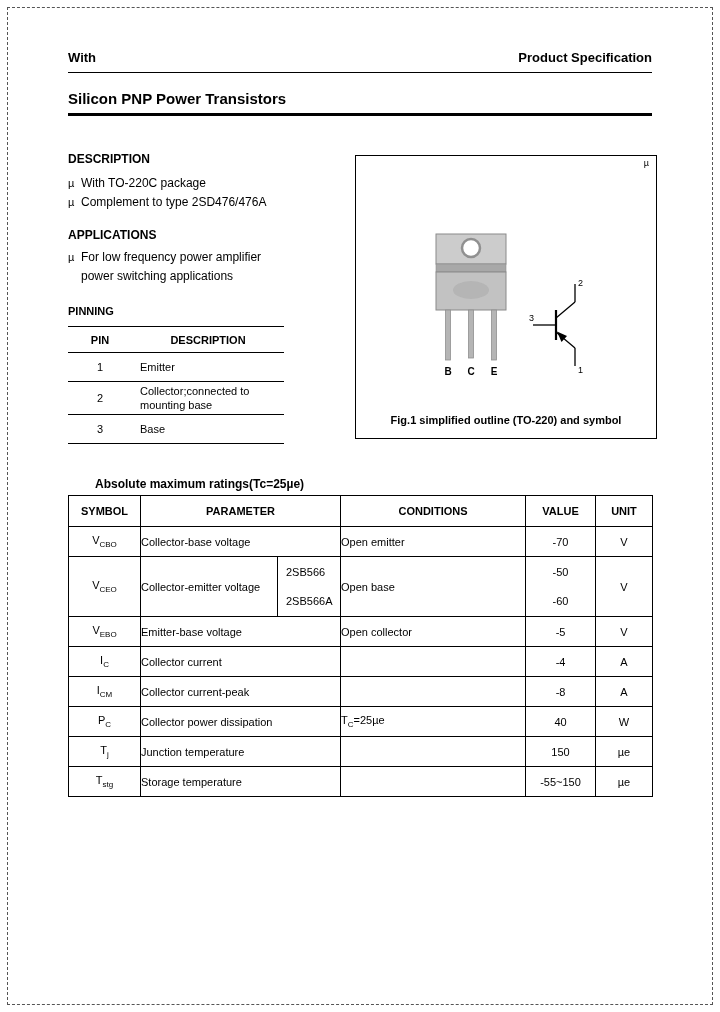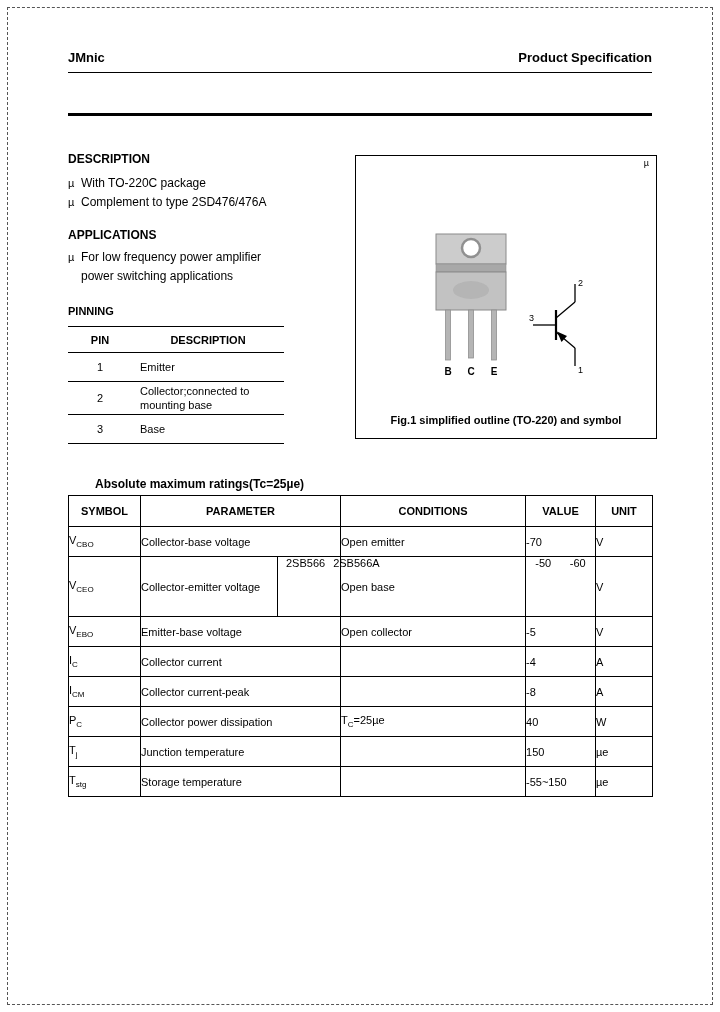--- a/index.html
+++ b/index.html
@@ -34,40 +34,41 @@
 
   .fig-box { position:absolute; left:355px; top:155px; width:300px; height:282px; border:1px solid #000; }
   .fig-corner { position:absolute; top:2px; right:7px; font-size:9px; }
   .pkg { position:absolute; left:60px; top:76px; }
   .sym { position:absolute; left:172px; top:120px; }
   .fig-caption { position:absolute; left:0; top:258px; width:100%; text-align:center; font-size:11px; font-weight:bold; }
 
   .ratings-heading { position:absolute; left:68px; top:477px; font-size:12px; font-weight:bold;margin-left:27px; }
   table.ratings { position:absolute; left:68px; top:495px; width:584px; border-collapse:collapse; table-layout:fixed; font-size:11px; }
   table.ratings td { border:1px solid #000; padding:0; vertical-align:middle; }
-  td.c-center { }
+  td.c-center { text-align:center; }
   td.c-left { text-align:left; padding-left:8px; padding-right:4px; }
   tr.hdr td { height:30px; font-weight:bold; text-align:center; }
   tr.r td { height:29px; }
   tr.r-tall td { height:59px; }
-  .stack { display:flex; justify-content:space-around; height:59px; }
+  .stack { display:flex; flex-direction:column; justify-content:space-around; height:59px; }
   .stack > div.sl { padding-left:8px; }
   .stack > div.sc { text-align:center; }
   sub { font-size:8px; }
 </style>
 </head>
 <body>
 
 <div class="page">
   <div class="page-border"></div>
 
-  <div class="brand">JMnic</div>
+  <div class="brand">With</div>
   <div class="spec">Product Specification</div>
   <div class="rule-thin"></div>
 
+  <div class="title-left">Silicon PNP Power Transistors</div>
   <div class="rule-thick"></div>
 
   <div class="sec-heading" style="top:152px;">DESCRIPTION</div>
   <div class="body-line" style="top:172px;">
     <span class="bullet">µ</span><span>With TO-220C package</span>
   </div>
   <div class="body-line" style="top:191px;">
     <span class="bullet">µ</span><span>Complement to type 2SD476/476A</span>
   </div>
 

